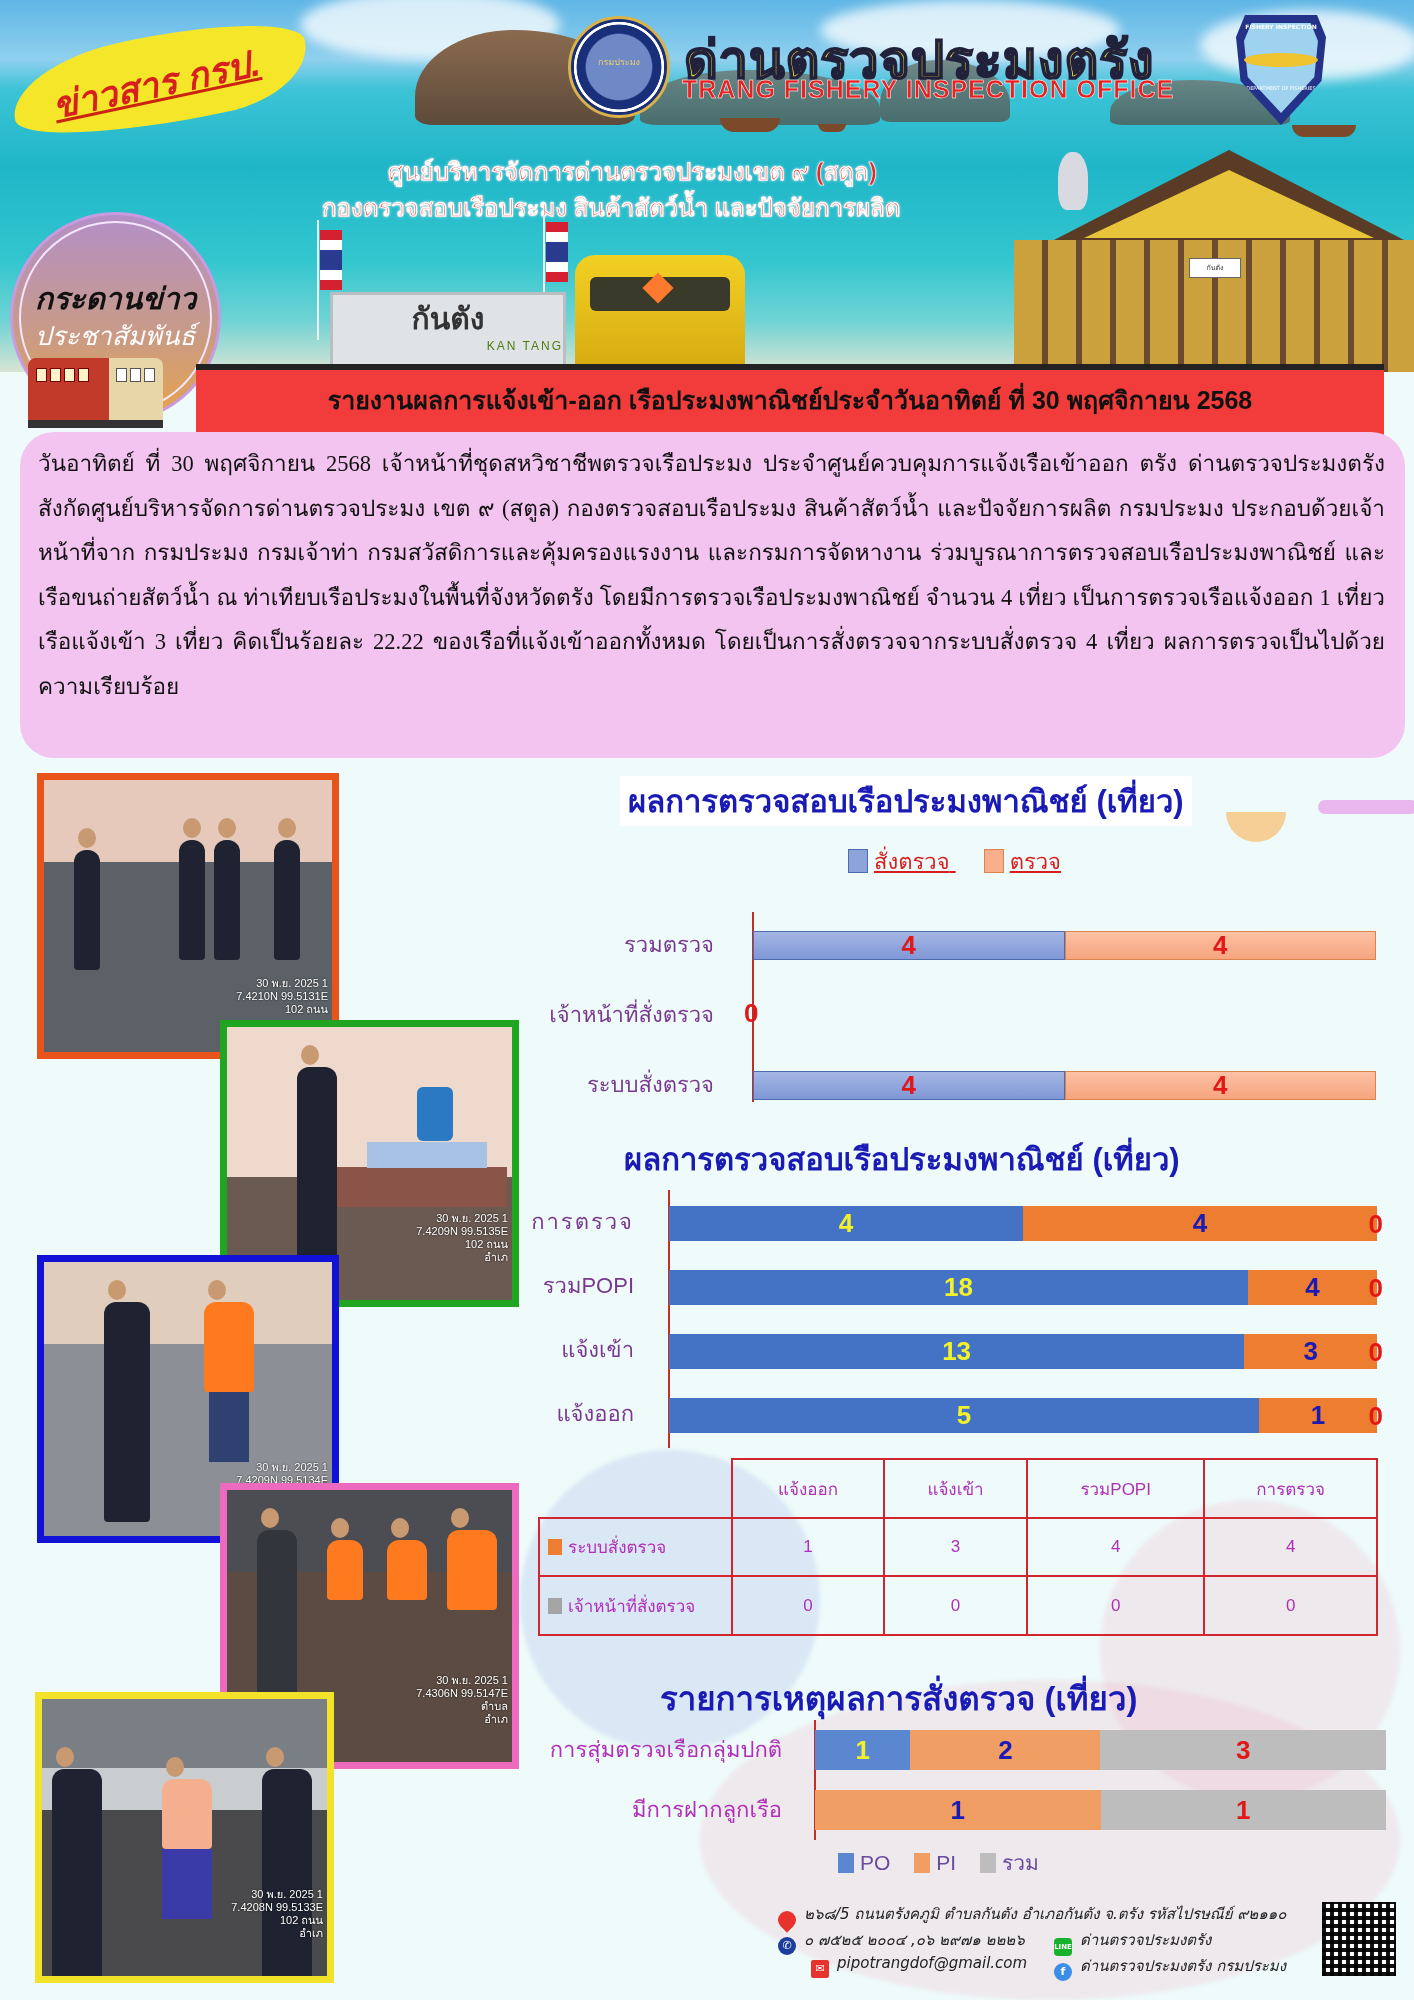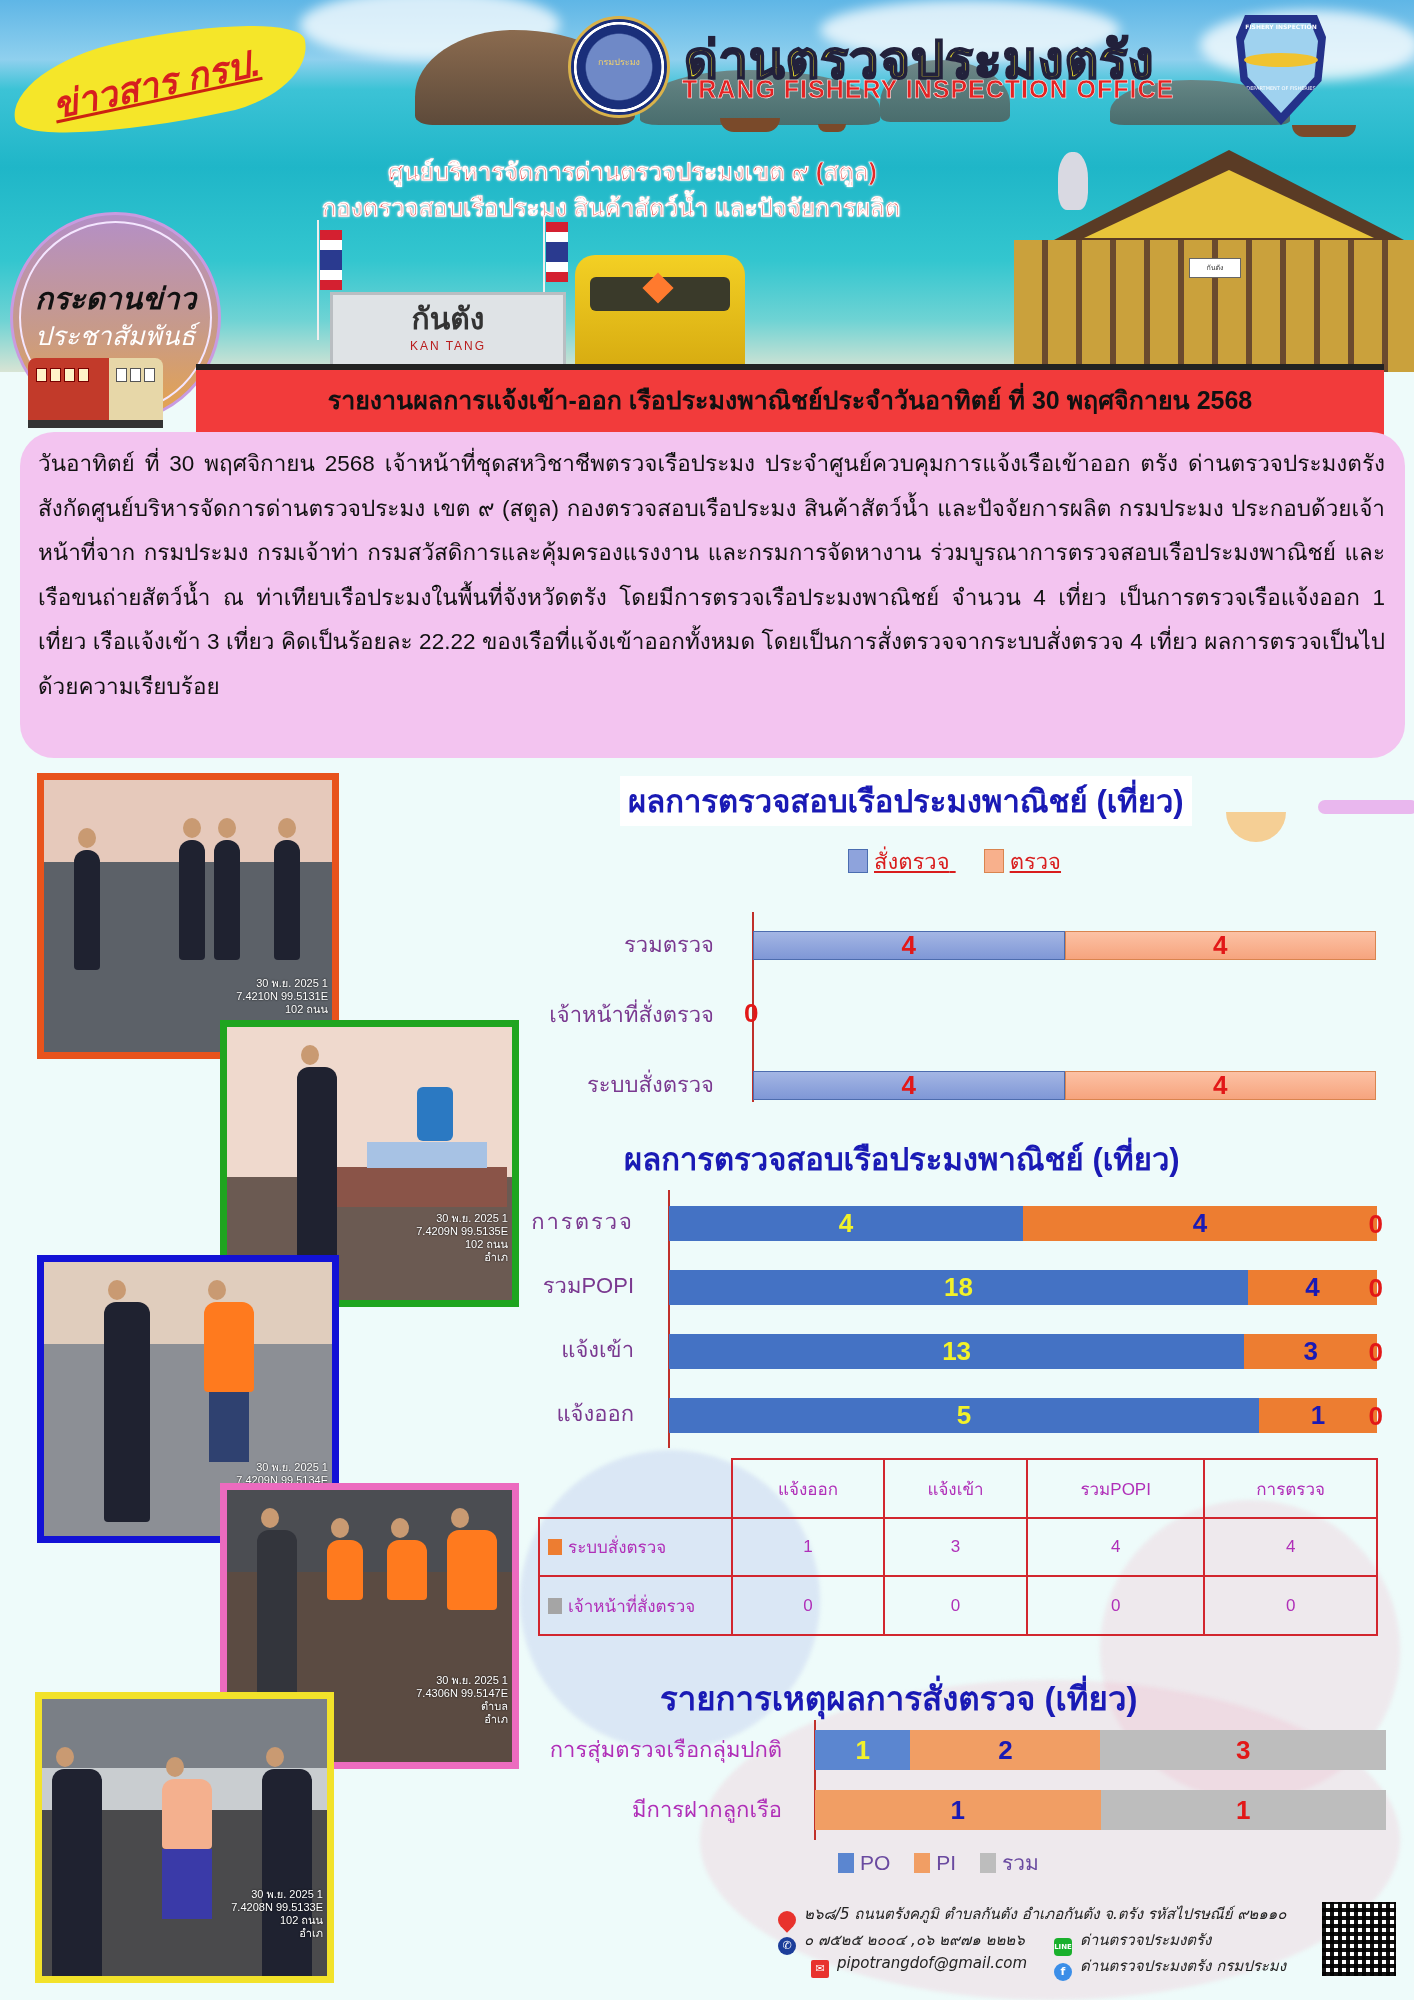--- a/index.html
+++ b/index.html
@@ -17,21 +17,21 @@
   .roof { position:absolute; left:40px; top:0; width:0; height:0;
     border-left:175px solid transparent; border-right:175px solid transparent; border-bottom:90px solid #5a3b25; }
   .roof-in { position:absolute; left:70px; top:20px; width:0; height:0;
     border-left:145px solid transparent; border-right:145px solid transparent; border-bottom:68px solid #e8c43a; }
   .station-body { position:absolute; left:0; top:90px; width:400px; height:132px;
     background: repeating-linear-gradient(90deg,#caa13c 0 28px,#6b4a2e 28px 34px); }
   .station-sign { position:absolute; left:175px; top:108px; width:50px; height:18px; background:#fff; border:1px solid #666; font-size:7px; text-align:center; line-height:18px; color:#333; }
   .pier-sign { position:absolute; left:330px; top:292px; width:230px; height:78px; background:#dfe3e6; border:3px solid #b9bec2;
      font-family:"Liberation Sans", sans-serif; text-align:center; }
   .pier-sign .th { font-size:30px; font-weight:bold; color:#333; line-height:40px; display:block; margin-top:4px;}
-  .pier-sign .en { font-size:12px; color:#b91c1c; letter-spacing:2px; display:block;}
+  .pier-sign .en { font-size:12px; color:#4d7c0f; letter-spacing:2px; display:block;text-align:right;}
   .train { position:absolute; left:575px; top:255px; width:170px; height:117px; background:linear-gradient(180deg,#f3d024,#d6aa10); border-radius:20px 20px 0 0; }
   .train .win { position:absolute; left:15px; top:22px; width:140px; height:34px; background:#3a3a2a; border-radius:6px; }
   .train .dia { position:absolute; left:72px; top:22px; width:22px; height:22px; background:#ff7a2e; transform:rotate(45deg); }
   .flag { position:absolute; width:22px; height:60px;
     background: linear-gradient(180deg,#d42030 0 16%,#fff 16% 33%,#2a3a8f 33% 66%,#fff 66% 83%,#d42030 83% 100%); }
   .flag.pole::before { content:""; position:absolute; left:-3px; top:-10px; width:2px; height:120px; background:#eee; }
 
   .kaosan { left:10px; top:25px; width:300px; height:110px; transform:rotate(-12deg); }
   .kaosan .stroke { position:absolute; left:0; top:10px; width:300px; height:90px; background:#f5e629;
      border-radius:40% 60% 30% 70% / 60% 40% 60% 40%; }
@@ -67,21 +67,21 @@
      border-radius:8px 8px 0 0; border-bottom:8px solid #333; }
   .mini-train .w { position:absolute; top:10px; width:9px; height:12px; background:#fff3c8; border:1px solid #700; }
 
   .red-bar { left:196px; top:370px; width:1188px; height:65px; background:#f23b3b;
      box-shadow: 0 -6px 0 #222, 0 4px 0 #1a1a1a; }
   .red-bar span { position:absolute; left:0; right:0; top:10px; text-align:center; font-family:"Liberation Sans", sans-serif;
      font-weight:bold; font-size:25px; color:#111; white-space:nowrap; }
 
   
   .textbox { left:20px; top:432px; width:1385px; height:326px; background:#f3c4f0; border-radius:34px; }
-  .textbox p { margin:0; position:absolute; left:18px; right:20px; top:10px; font-family:Liberation Sans, sans-serif;
+  .textbox p { margin:0; position:absolute; left:18px; right:20px; top:10px; font-family:Liberation Serif, serif;
      font-size:22.5px; line-height:44.5px; color:#111; text-align:justify; text-align-last:left; }
 
   
   .photo { position:absolute; background:#777; border-style:solid; border-width:7px; box-sizing:border-box; overflow:hidden; }
   .photo .scene { position:absolute; left:0; top:0; right:0; bottom:0; }
   .photo .stamp { position:absolute; right:4px; bottom:36px; text-align:right; color:#fff; font-size:11px; line-height:13px;
      font-family:"Liberation Sans", sans-serif; text-shadow:0 0 2px #000; }
   .person { position:absolute; width:26px; height:120px; background:#1f2230; border-radius:12px 12px 4px 4px; }
   .person::before { content:""; position:absolute; left:4px; top:-22px; width:18px; height:20px; border-radius:50%; background:#c99a72; }
   .person.vest { background:#ff7a1e; }

